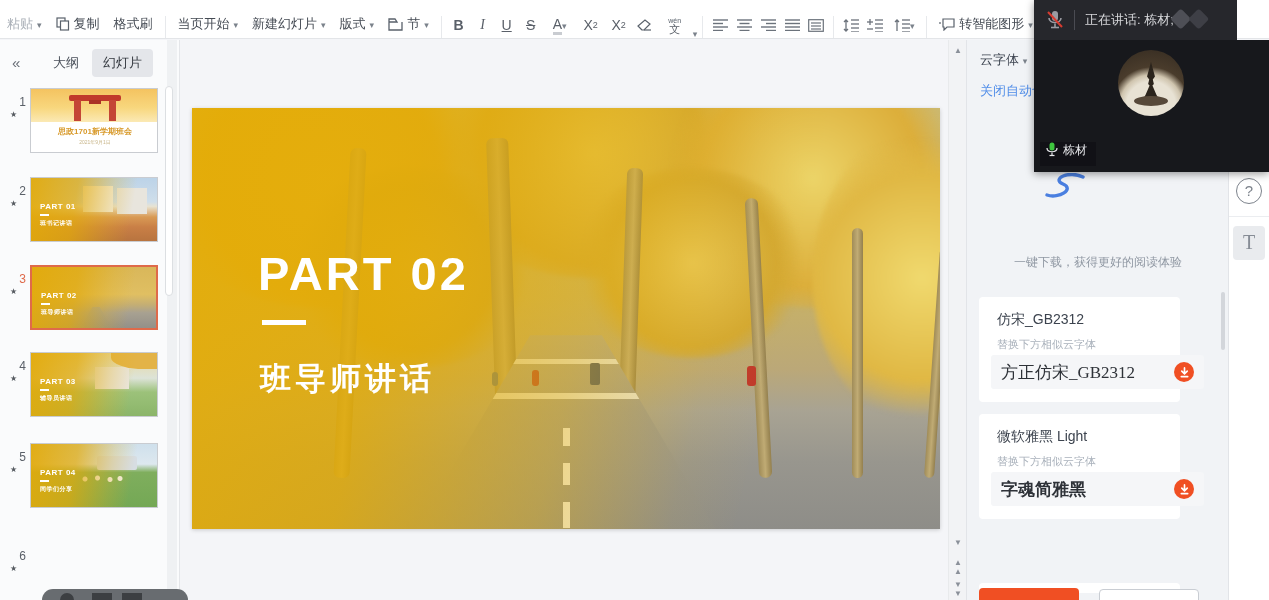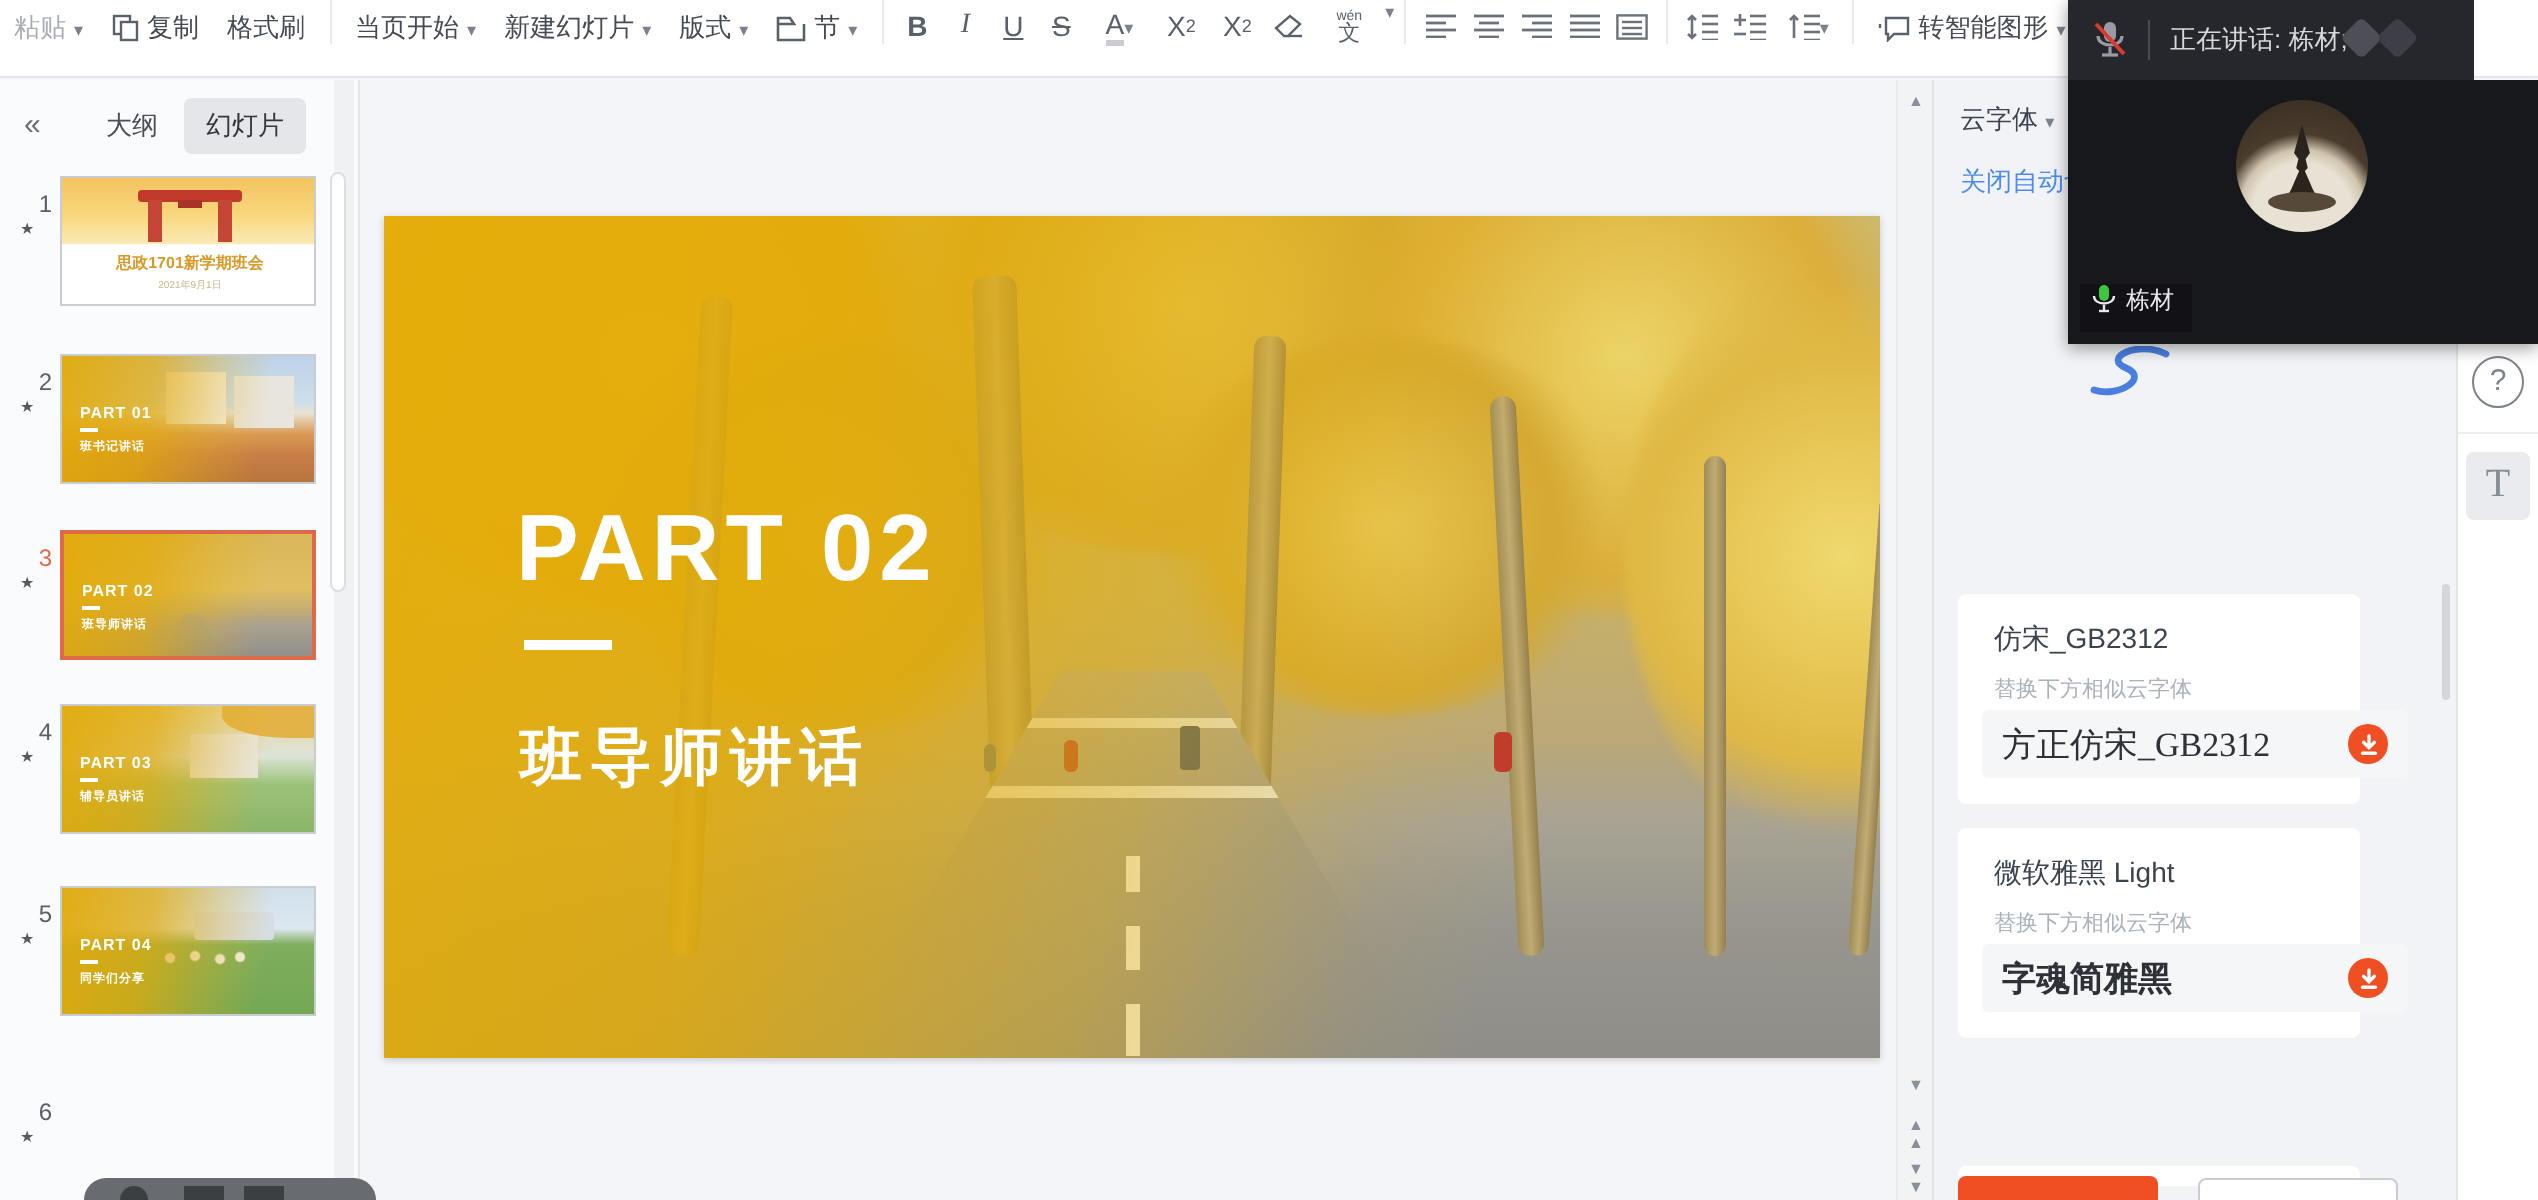--- a/index.html
+++ b/index.html
@@ -2,21 +2,21 @@
 <html><head>
 <meta charset="utf-8">
 <style>
   * { margin:0; padding:0; box-sizing:border-box; }
   html,body { width:1269px; height:600px; overflow:hidden;
     font-family:"Liberation Sans","DejaVu Sans",sans-serif; background:#f4f5f8; }
   .abs { position:absolute; }
 
   
   #ribbon { position:absolute; left:0; top:0; width:1269px; height:39px;
-    background:#fff; border-bottom:1px solid #e3e5e8; display:flex; align-items:flex-start;
+    background:#fff; border-bottom:1px solid #e3e5e8; display:flex; align-items:flex-end;
     color:#454b54; font-size:13px; white-space:nowrap; z-index:5; }
   .rb-item { display:flex; align-items:center; gap:4px; padding:0 7px; height:28px;
     border-radius:3px; cursor:pointer; }
   .rb-item.disabled { color:#a8aeb6; }
   .caret { font-size:9px; color:#7b828b; transform:translateY(1px); }
   .rb-sep { width:1px; height:22px; background:#e7e9ec; margin:0 5px; }
   .fmt { width:24px; height:26px; display:flex; align-items:center; justify-content:center;
     color:#5a6069; font-size:14px; border-radius:3px; cursor:pointer; }
   .fmt b { font-weight:bold; } .fmt i { font-family:"Liberation Serif",serif; }
   .fmt u { text-decoration:underline; } .fmt s { text-decoration:line-through; }
@@ -416,20 +416,21 @@
 
 <div id="panel">
   <div id="p-head">
     <span>云字体</span>
     <span class="caret">▾</span>
   </div>
   <div id="p-link">关闭自动切换</div>
   <svg id="p-slogo" width="46" height="30" viewBox="0 0 46 30">
     <path d="M40,4 C26,-3 8,6 20,11 C32,16 16,26 4,22" fill="none" stroke="#4a7fe0" stroke-width="3.4" stroke-linecap="round"></path>
   </svg>
+  <div id="p-sub">一键下载，获得更好的阅读体验</div>
 
   <div class="card" style="top:257px;height:105px">
     <div class="c-name" style="top:14px">仿宋_GB2312</div>
     <div class="c-hint" style="top:40px">替换下方相似云字体</div>
     <div class="c-row" style="top:58px">
       <span class="c-font serifz">方正仿宋_GB2312</span>
       <span class="dl">
         <svg width="11" height="11" viewBox="0 0 12 12">
             <path d="M6,1 L6,7 M3,4.5 L6,7.5 L9,4.5" stroke="#fff" stroke-width="1.8" fill="none" stroke-linecap="round"></path>
             <line x1="2.5" y1="10.5" x2="9.5" y2="10.5" stroke="#fff" stroke-width="1.8" stroke-linecap="round"></line>

